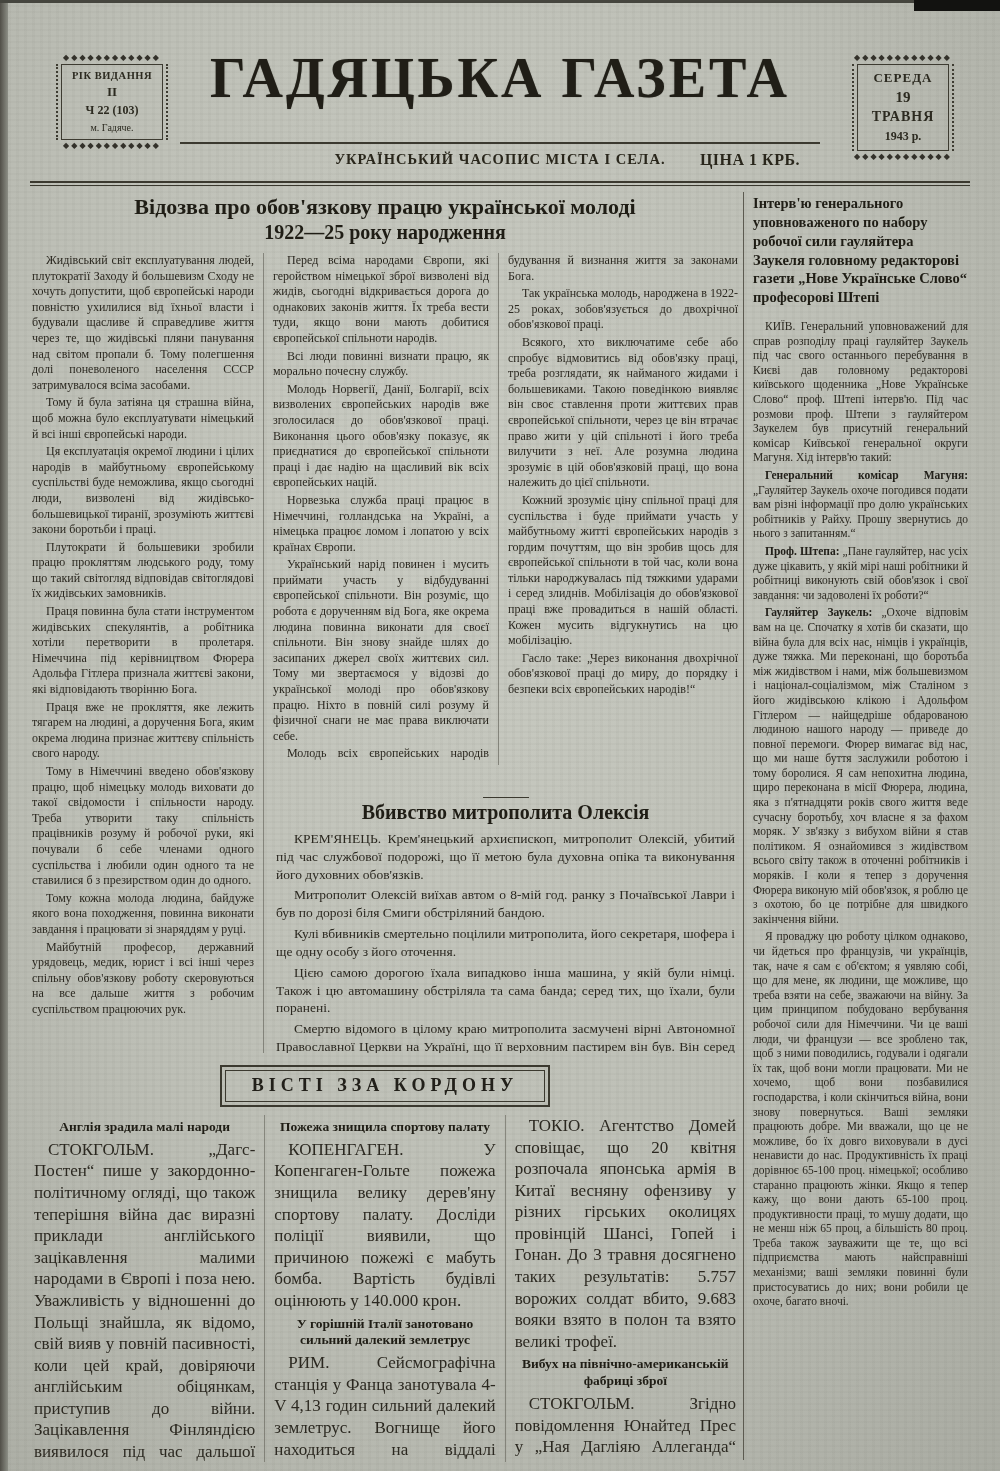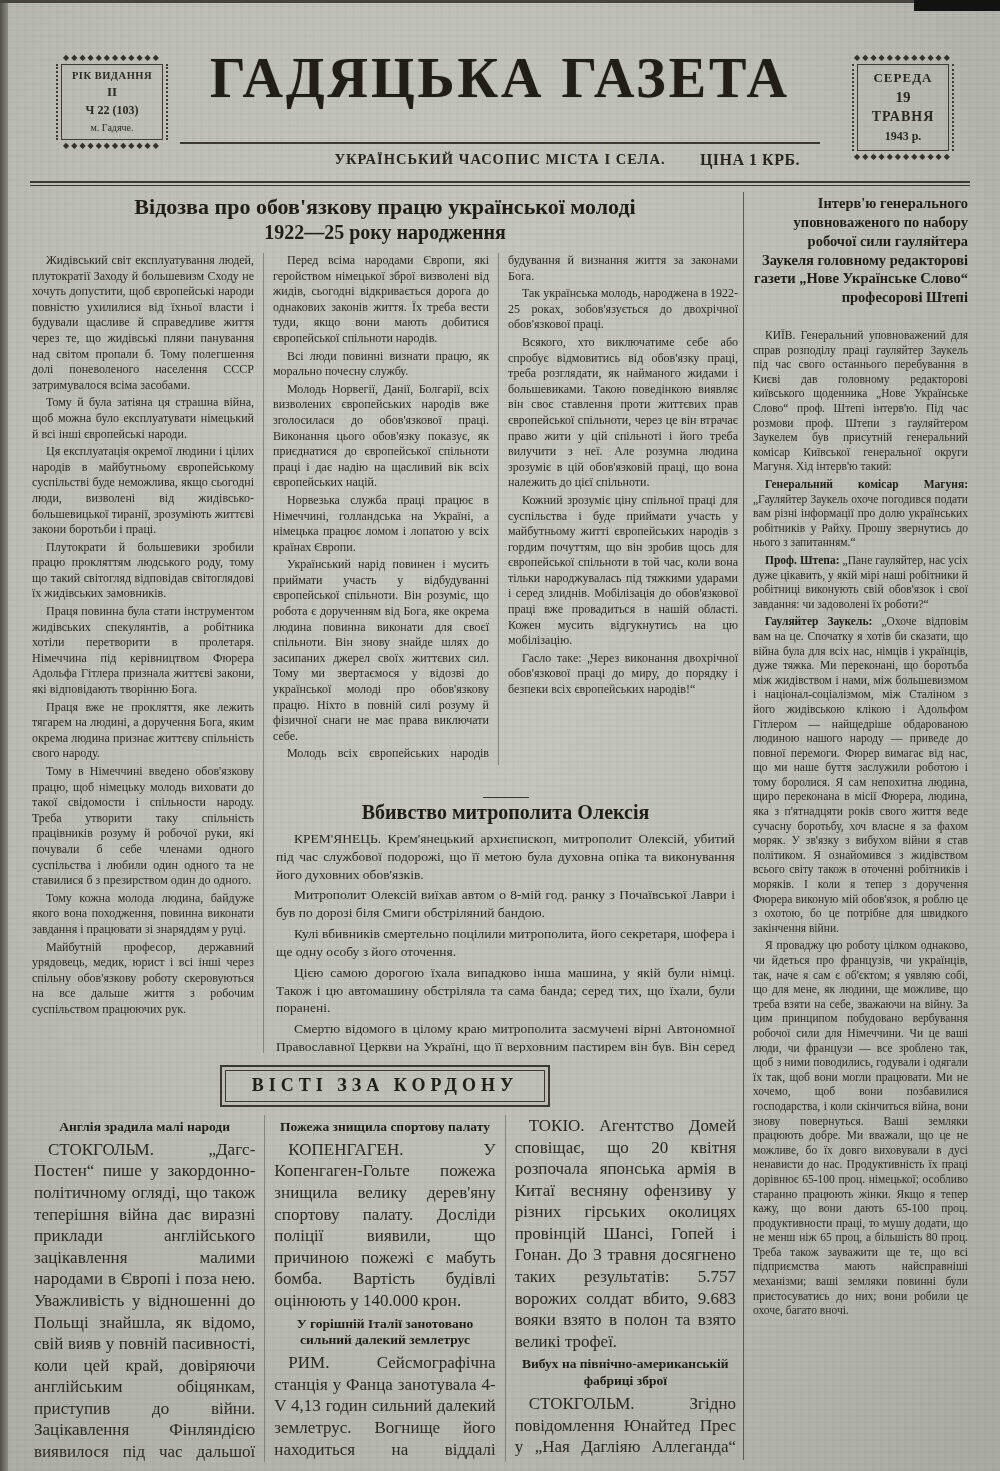--- a/index.html
+++ b/index.html
@@ -78,22 +78,22 @@
   .fcol { flex:1; padding:0 9px; border-right:1px solid rgba(60,58,48,.4); }
   .fcol:first-child { padding-left:2px; }
   .fcol:last-child { border-right:none; padding-right:2px; }
   .fhead { text-align:center; font-weight:bold; font-size:13.5px; line-height:1.25;
     margin:4px 0 3px; color:#1f1d15; }
   .fcol .bodytext p { font-size:17px; line-height:1.27; }
 
   
   .v-rule { position:absolute; left:743px; top:192px; width:1px; height:1268px; background:#5c5a50; }
   .right-region { position:absolute; left:753px; top:194px; width:215px; height:1268px; overflow:hidden; }
-  .int-title { text-align:right; font-weight:bold; font-size:14.5px; line-height:1.3;
-    margin-bottom:21px; color:#1f1d15; }
+  .int-title { text-align:left; font-weight:bold; font-size:14.5px; line-height:1.3;
+    margin-bottom:12px; color:#1f1d15; }
   .int-body p { font-size:11.5px; line-height:1.27; text-align:justify; text-indent:12px;
     margin-bottom:3px; color:#2b2820; }
   .int-body b { color:#22201a; }
 </style>
 </head>
 <body>
 
 <div class="page">
   <div class="grain"></div>
   <div class="edge-left"></div>

